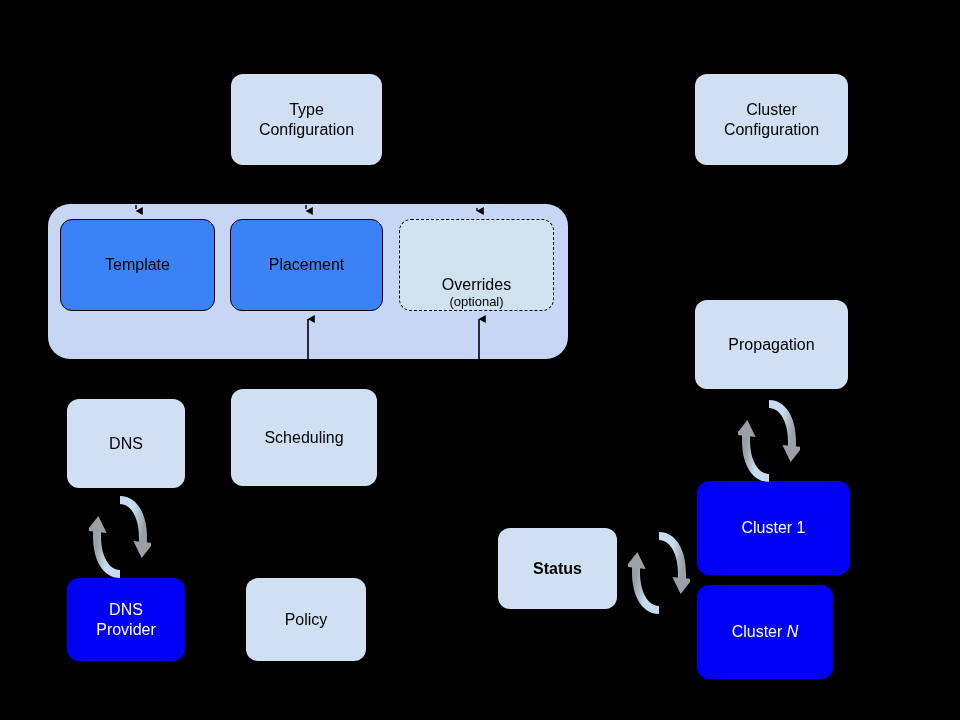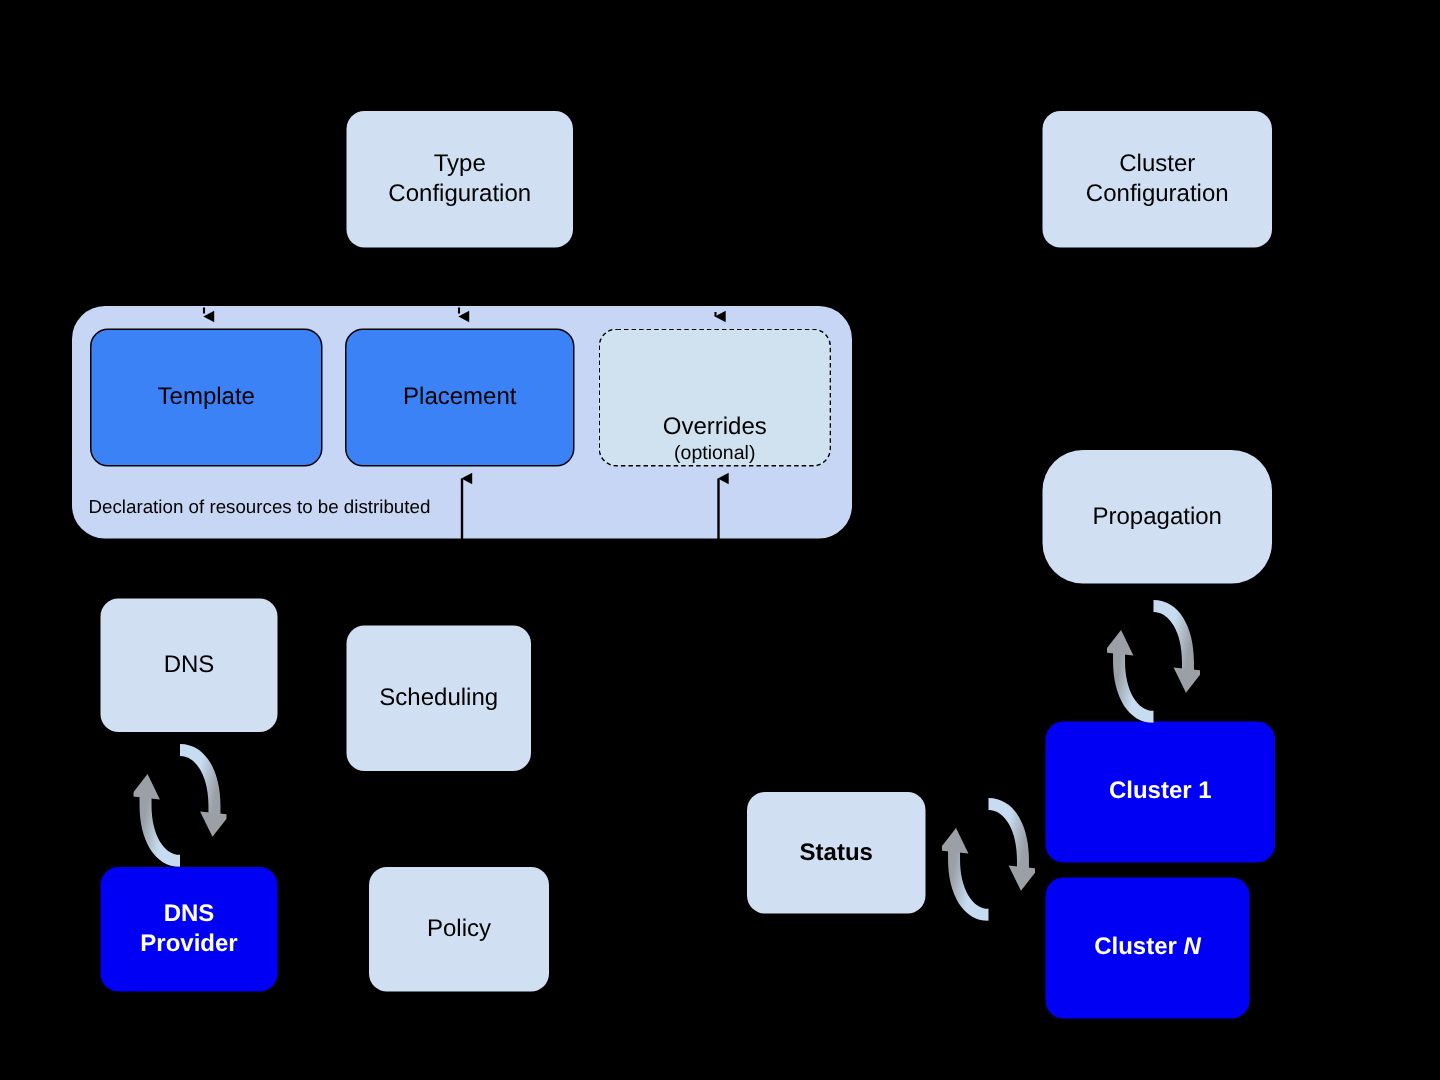--- a/index.html
+++ b/index.html
@@ -43,21 +43,21 @@
     background: #3b82f6;
   }
   .node.dashed {
     background: #d0e1f0;
     border: 1px dashed #000000;
     box-shadow: none;
   }
   .node.blue {
     background: #0000f5;
     color: #ffffff;
-    font-weight: bold;
+    font-weight: normal;
     box-shadow: -1px -1px 0 0 rgba(0,0,0,0.35);
   }
   .node .ital { font-style: italic; }
 
   
   .panel {
     position: absolute;
     box-sizing: border-box;
     background: #c7d6f4;
     border-radius: 22px;
@@ -85,21 +85,20 @@
     z-index: 5;
   }
   .sync svg { display: block; }
 </style>
 </head>
 <body>
 
 <div id="canvas">
 
   <div class="panel" id="panel-box" style="left: 48px; top: 204px; width: 520px; height: 155px; background: rgb(199, 214, 244);"></div>
-  <div class="panel-caption" id="panel-caption" style="left: 59px; top: 331px;">Declaration of resources to be distributed</div>
 
   <div class="conn" id="connector-layer">
     <svg width="960" height="720" viewBox="0 0 960 720">
       <defs>
         <marker id="arrow-down" markerWidth="9" markerHeight="9" refX="4.5" refY="7.4" orient="auto" markerUnits="userSpaceOnUse">
           <path d="M0.6,0.6 L4.5,7.8 L8.4,0.6 Z" fill="#000000"></path>
         </marker>
         <marker id="arrow-up" markerWidth="9" markerHeight="9" refX="4.5" refY="1.6" orient="auto" markerUnits="userSpaceOnUse">
           <path d="M0.6,8.4 L4.5,1.2 L8.4,8.4 Z" fill="#000000"></path>
         </marker>
@@ -129,25 +128,25 @@
 
   <div id="node-layer">
       <div class="node light" style="left: 231px; top: 74px; width: 151px; height: 91px;"><div>Type
 Configuration</div></div>
       <div class="node light" style="left: 695px; top: 74px; width: 153px; height: 91px;"><div>Cluster
 Configuration</div></div>
       <div class="node light bordered" style="left: 60px; top: 219px; width: 155px; height: 92px;"><div>Template</div></div>
       <div class="node light bordered" style="left: 230px; top: 219px; width: 153px; height: 92px;"><div>Placement</div></div>
       <div class="node dashed" style="left: 399px; top: 219px; width: 155px; height: 92px; align-items: flex-end;"><div>Overrides<div style="font-size: 13px;">(optional)</div></div></div>
       <div class="node light" style="left: 67px; top: 399px; width: 118px; height: 89px;"><div>DNS</div></div>
-      <div class="node light" style="left: 231px; top: 417px; width: 123px; height: 97px;"><div>Scheduling</div></div>
+      <div class="node light" style="left: 231px; top: 389px; width: 146px; height: 97px;"><div>Scheduling</div></div>
       <div class="node blue" style="left: 67px; top: 578px; width: 118px; height: 83px;"><div>DNS
 Provider</div></div>
       <div class="node light" style="left: 246px; top: 578px; width: 120px; height: 83px;"><div>Policy</div></div>
-      <div class="node light" style="left: 695px; top: 300px; width: 153px; height: 89px; border-radius: 27px;"><div>Propagation</div></div>
+      <div class="node light" style="left: 695px; top: 300px; width: 153px; height: 89px;"><div>Propagation</div></div>
       <div class="node light" style="left: 498px; top: 528px; width: 119px; height: 81px; font-weight: bold;"><div>Status</div></div>
       <div class="node blue" style="left: 697px; top: 481px; width: 153px; height: 94px;"><div>Cluster 1</div></div>
       <div class="node blue" style="left: 697px; top: 585px; width: 136px; height: 94px;"><div>Cluster <span class="ital">N</span></div></div>
     </div>
 
   <div id="sync-layer">
       <div class="sync" style="left: 89px; top: 492px;">
         <svg width="62" height="89.89999999999999" viewBox="0 0 62 90">
           <defs>
             <linearGradient id="sg0" x1="0" y1="0" x2="1" y2="0.35">

